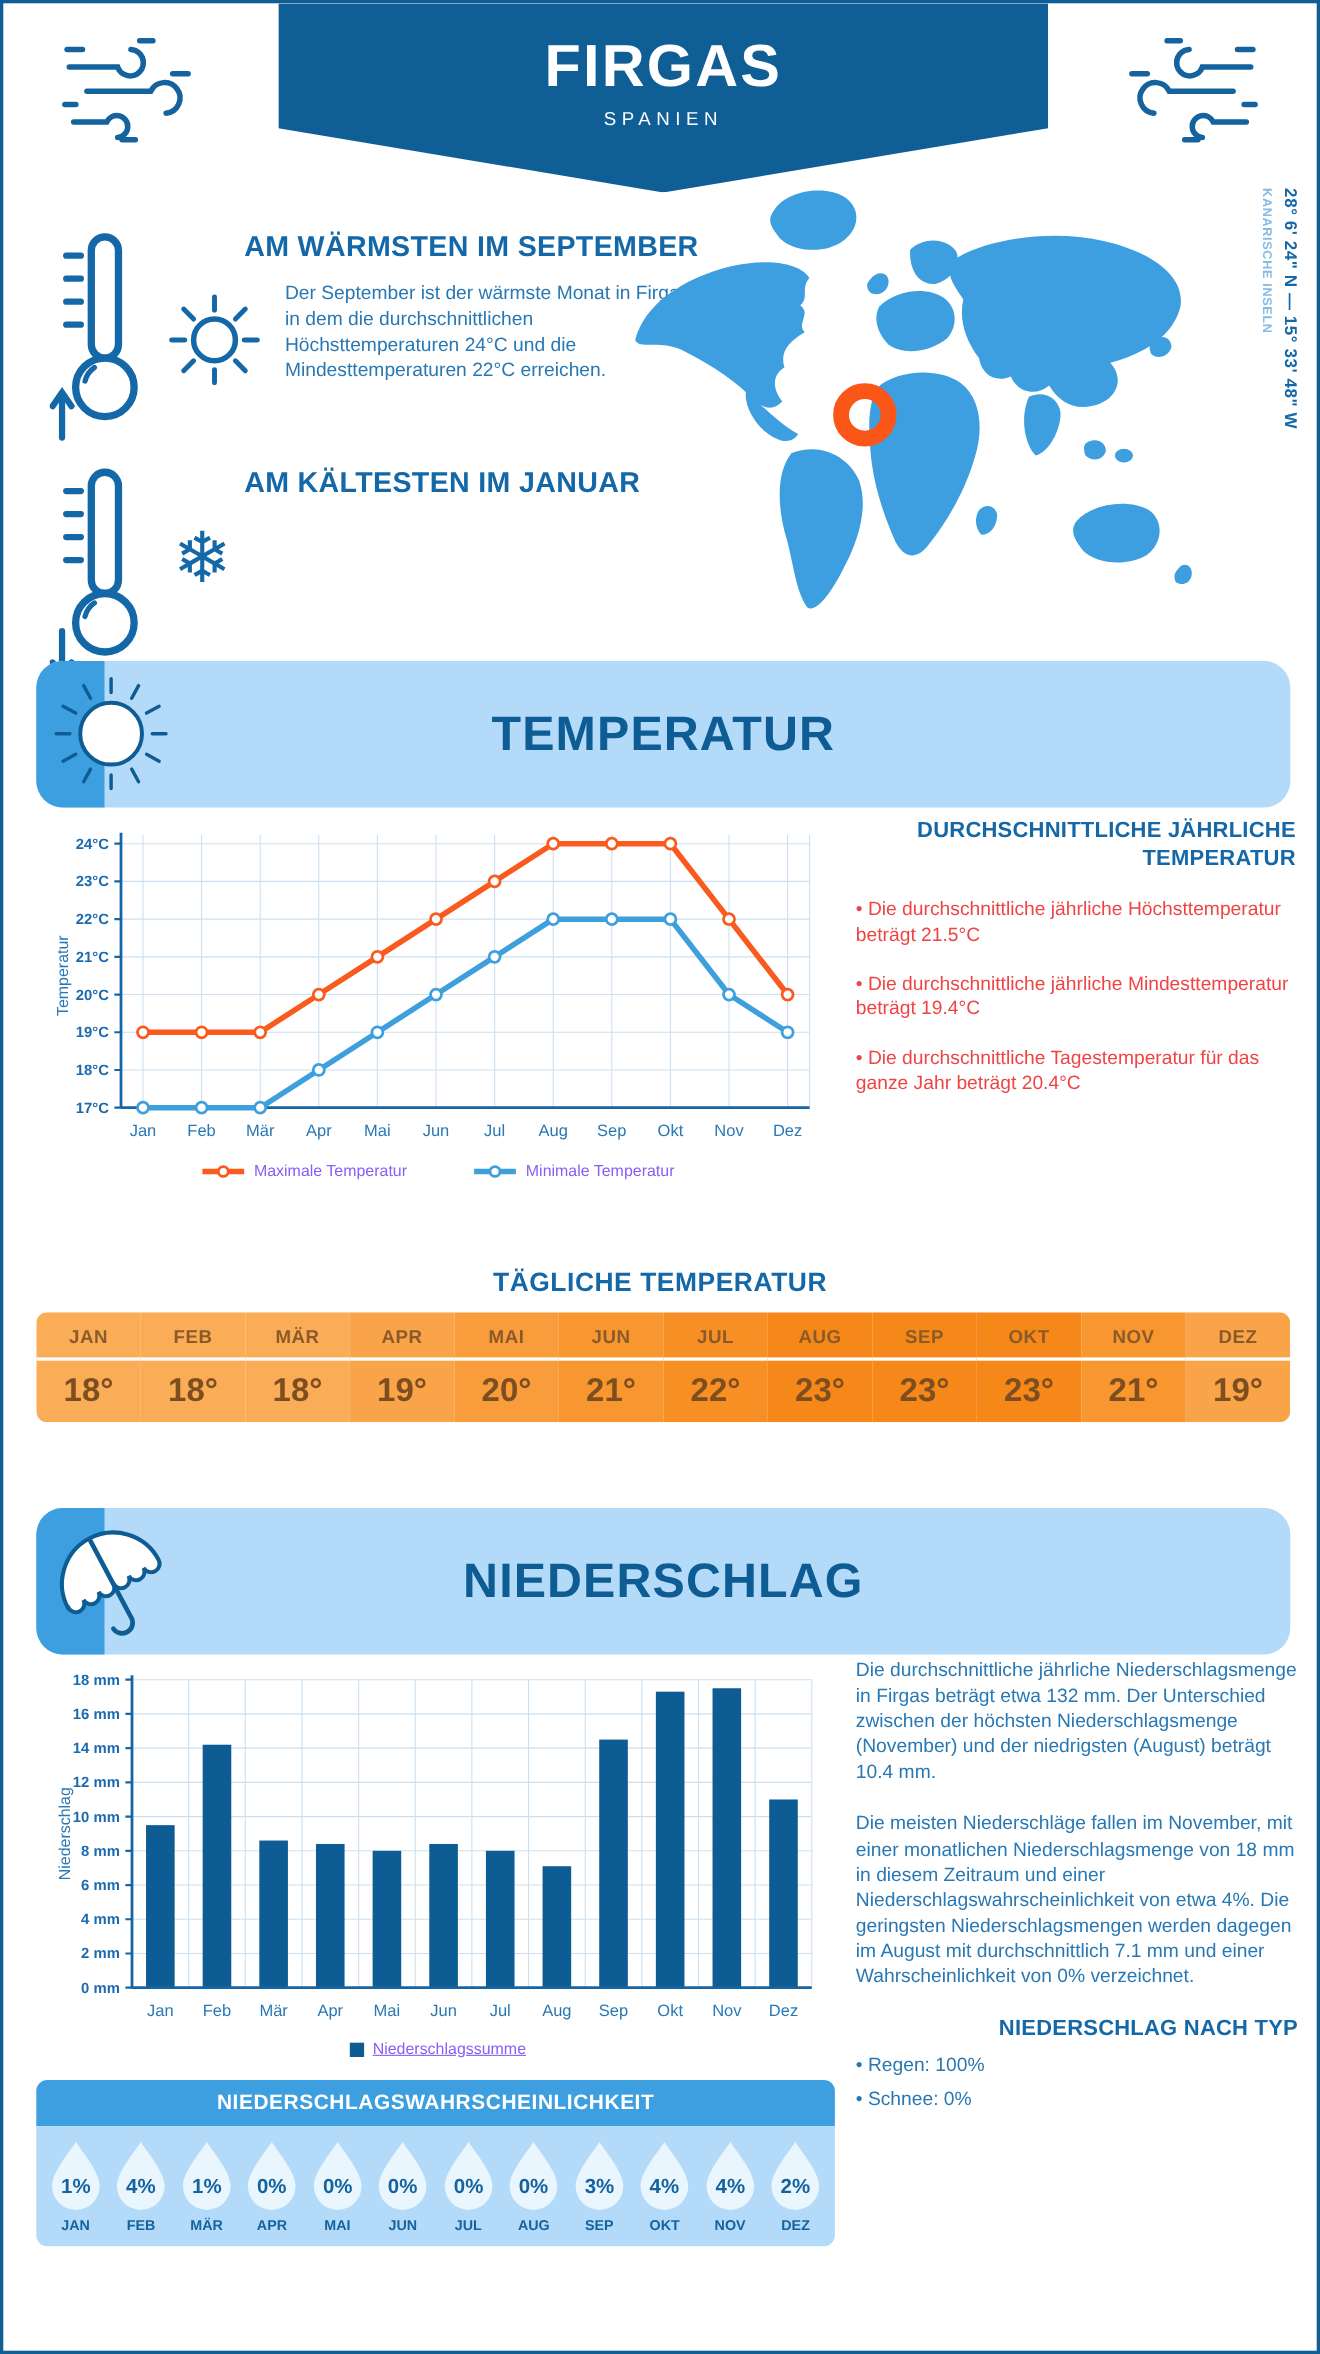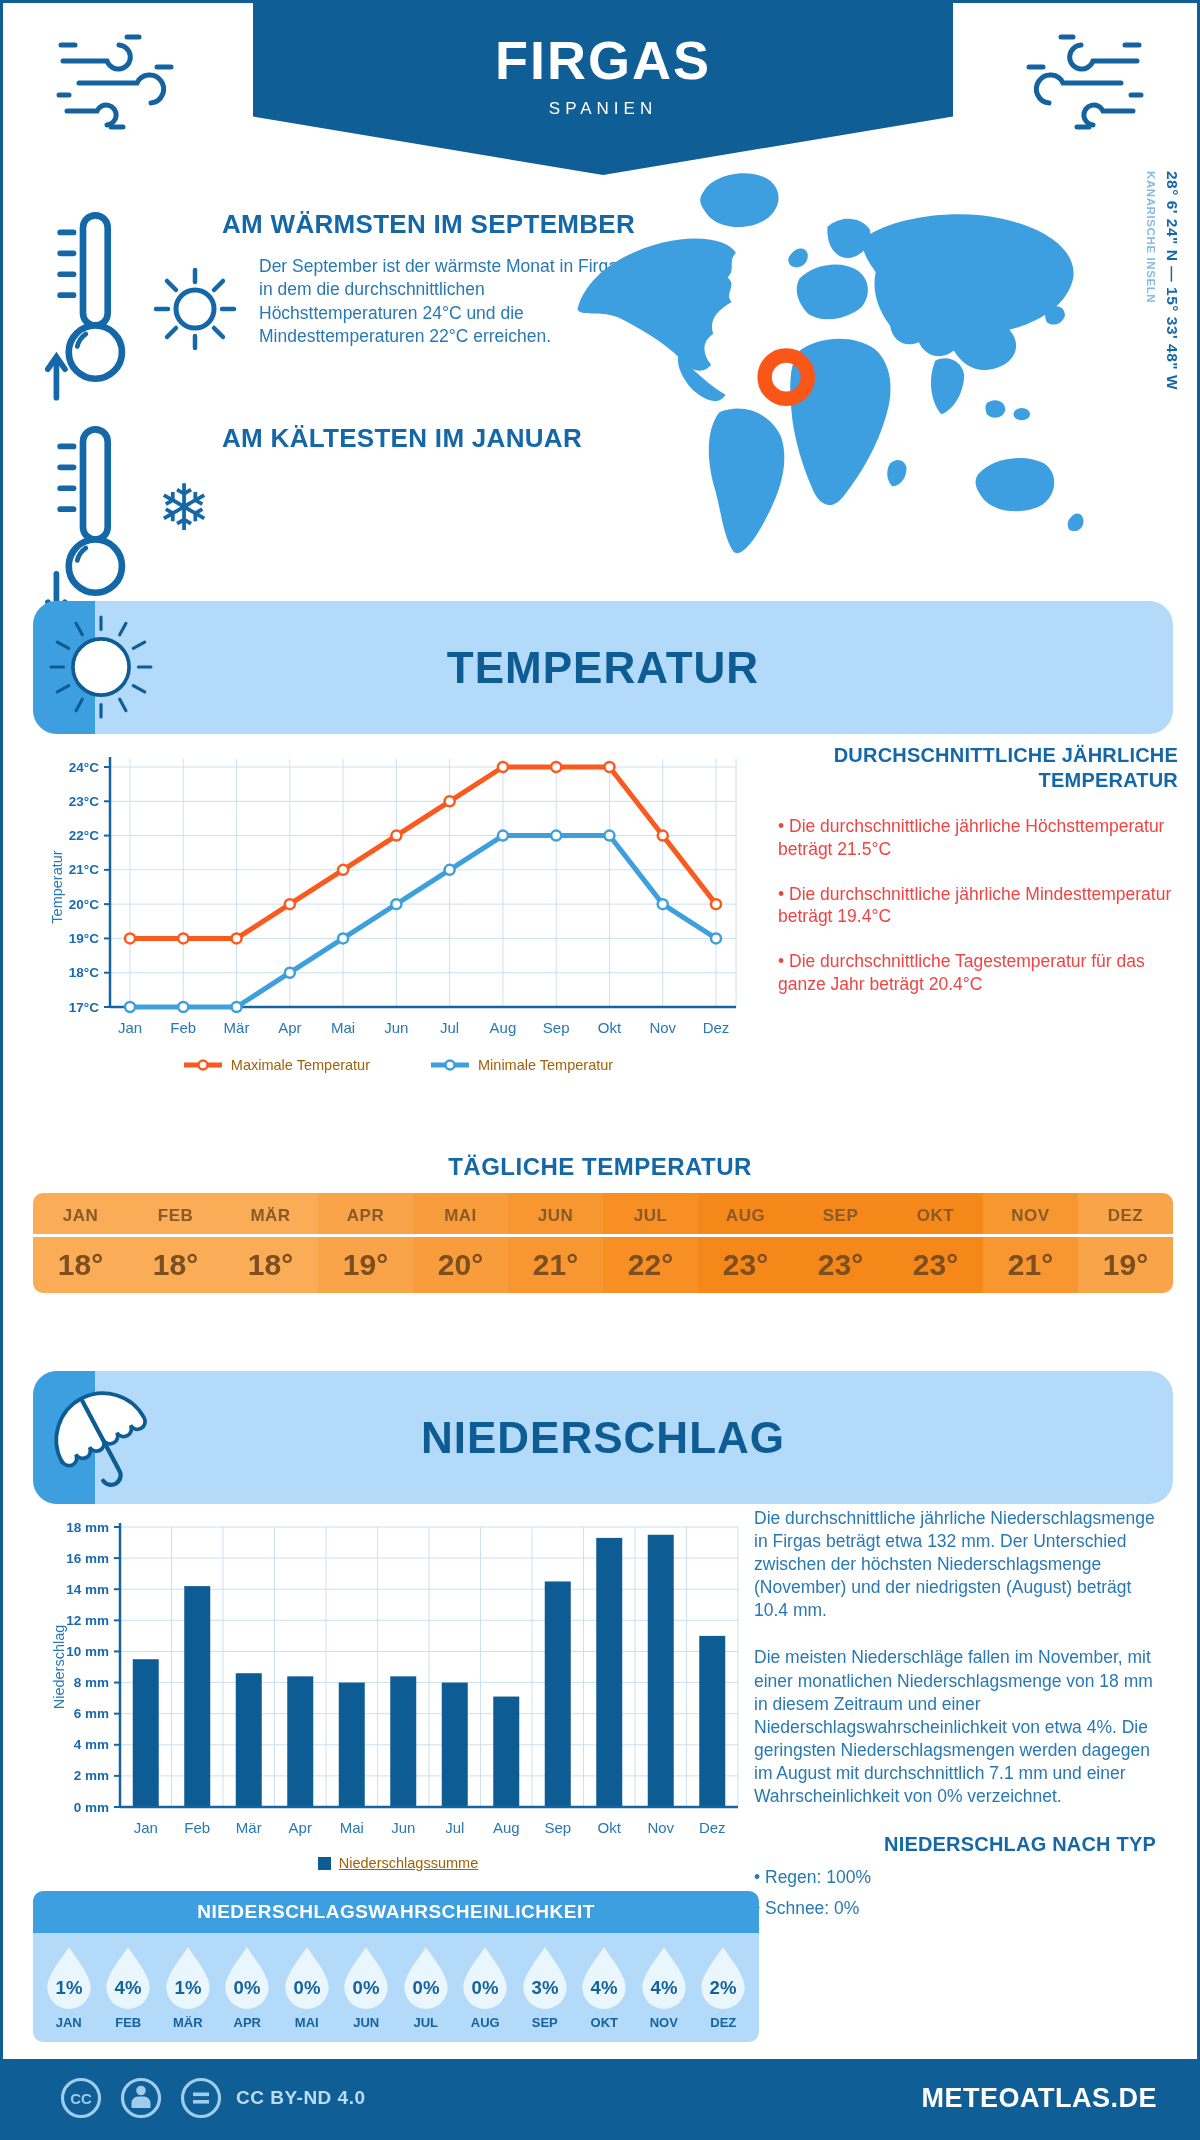--- a/index.html
+++ b/index.html
@@ -49,32 +49,32 @@
                font-size: 44px; font-weight: bold; color: #0E5C94; letter-spacing: 1px; }
   .banner-temp { top: 598px; }
   .banner-precip { top: 1368px; }
 
   
   .chart-box { position: absolute; left: 45px; }
   #temp-chart { top: 746px; }
   #precip-chart { top: 1510px; }
   .legend { position: absolute; left: 45px; width: 700px; display: flex;
             justify-content: center; gap: 60px; align-items: center;
-            font-size: 14.5px; color: #a16207; }
+            font-size: 14.5px; color: #8b5cf6; }
   .legend-temp { top: 1054px; }
   .legend-precip { top: 1852px; text-decoration: underline; }
   .legend-item { display: flex; align-items: center; gap: 8px; }
   .legend-sq { width: 13px; height: 13px; }
 
   
   .annual { position: absolute; left: 775px; top: 740px; width: 400px; }
   .col-heading { font-size: 20px; font-weight: bold; color: #1568A8; line-height: 1.25;
                  letter-spacing: 0.2px; text-align: right; }
   .bullet { margin-top: 22px; font-size: 17.5px; line-height: 1.3; color: #ef4444; }
-  .precip-text { position: absolute; left: 751px; top: 1504px; width: 402px; }
+  .precip-text { position: absolute; left: 775px; top: 1504px; width: 402px; }
   .para { font-size: 17.5px; line-height: 1.32; color: #2878B4; margin-bottom: 24px; }
   .precip-text .col-heading { margin-top: 4px; }
   .type-bullet { margin-top: 10px; font-size: 17.5px; color: #2878B4; }
 
   
   .daily-title { position: absolute; left: 0; top: 1150px; width: 100%; text-align: center;
                  font-size: 24px; font-weight: bold; color: #1568A8; letter-spacing: 0.5px; }
   .daily-table { position: absolute; left: 30px; top: 1190px; width: 1140px; height: 100px;
                  display: grid; grid-template-columns: repeat(12, 1fr);
                  border-radius: 10px; overflow: hidden; }
@@ -577,34 +577,14 @@
         <div class="drop-cell">
             <svg width="48" height="64" viewBox="0 0 46 62">
               <path d="M23 2 C26 8 44 28 44 41 A21 21 0 1 1 2 41 C2 28 20 8 23 2 Z" fill="#EAF6FE"></path>
               <text x="23" y="47" text-anchor="middle" font-size="18" font-weight="bold" fill="#15639E">2%</text>
             </svg>
             <div class="drop-month">DEZ</div>
           </div>
       </div>
   </div>
 
-  <div class="footer">
-    <div class="cc-group">
-      <svg width="46" height="46" viewBox="0 0 46 46">
-        <circle cx="23" cy="23" r="18.5" stroke="#9FCDEB" stroke-width="3.2" fill="none"></circle>
-        <text x="23" y="28.5" text-anchor="middle" font-size="15" font-weight="bold" fill="#9FCDEB">CC</text>
-      </svg>
-      <svg width="46" height="46" viewBox="0 0 46 46">
-        <circle cx="23" cy="23" r="18.5" stroke="#9FCDEB" stroke-width="3.2" fill="none"></circle>
-        <circle cx="23" cy="15.5" r="4.8" fill="#9FCDEB"></circle>
-        <path d="M13.5 33 v-5 a6.5 6.5 0 0 1 6.5 -6.5 h6 a6.5 6.5 0 0 1 6.5 6.5 v5 z" fill="#9FCDEB"></path>
-      </svg>
-      <svg width="46" height="46" viewBox="0 0 46 46">
-        <circle cx="23" cy="23" r="18.5" stroke="#9FCDEB" stroke-width="3.2" fill="none"></circle>
-        <rect x="15" y="17.5" width="16" height="3.6" fill="#9FCDEB"></rect>
-        <rect x="15" y="25" width="16" height="3.6" fill="#9FCDEB"></rect>
-      </svg>
-    </div>
-    <span class="cc-license">CC BY-ND 4.0</span>
-    <span class="site">METEOATLAS.DE</span>
-  </div>
 
 </div>
 
 </body></html>

